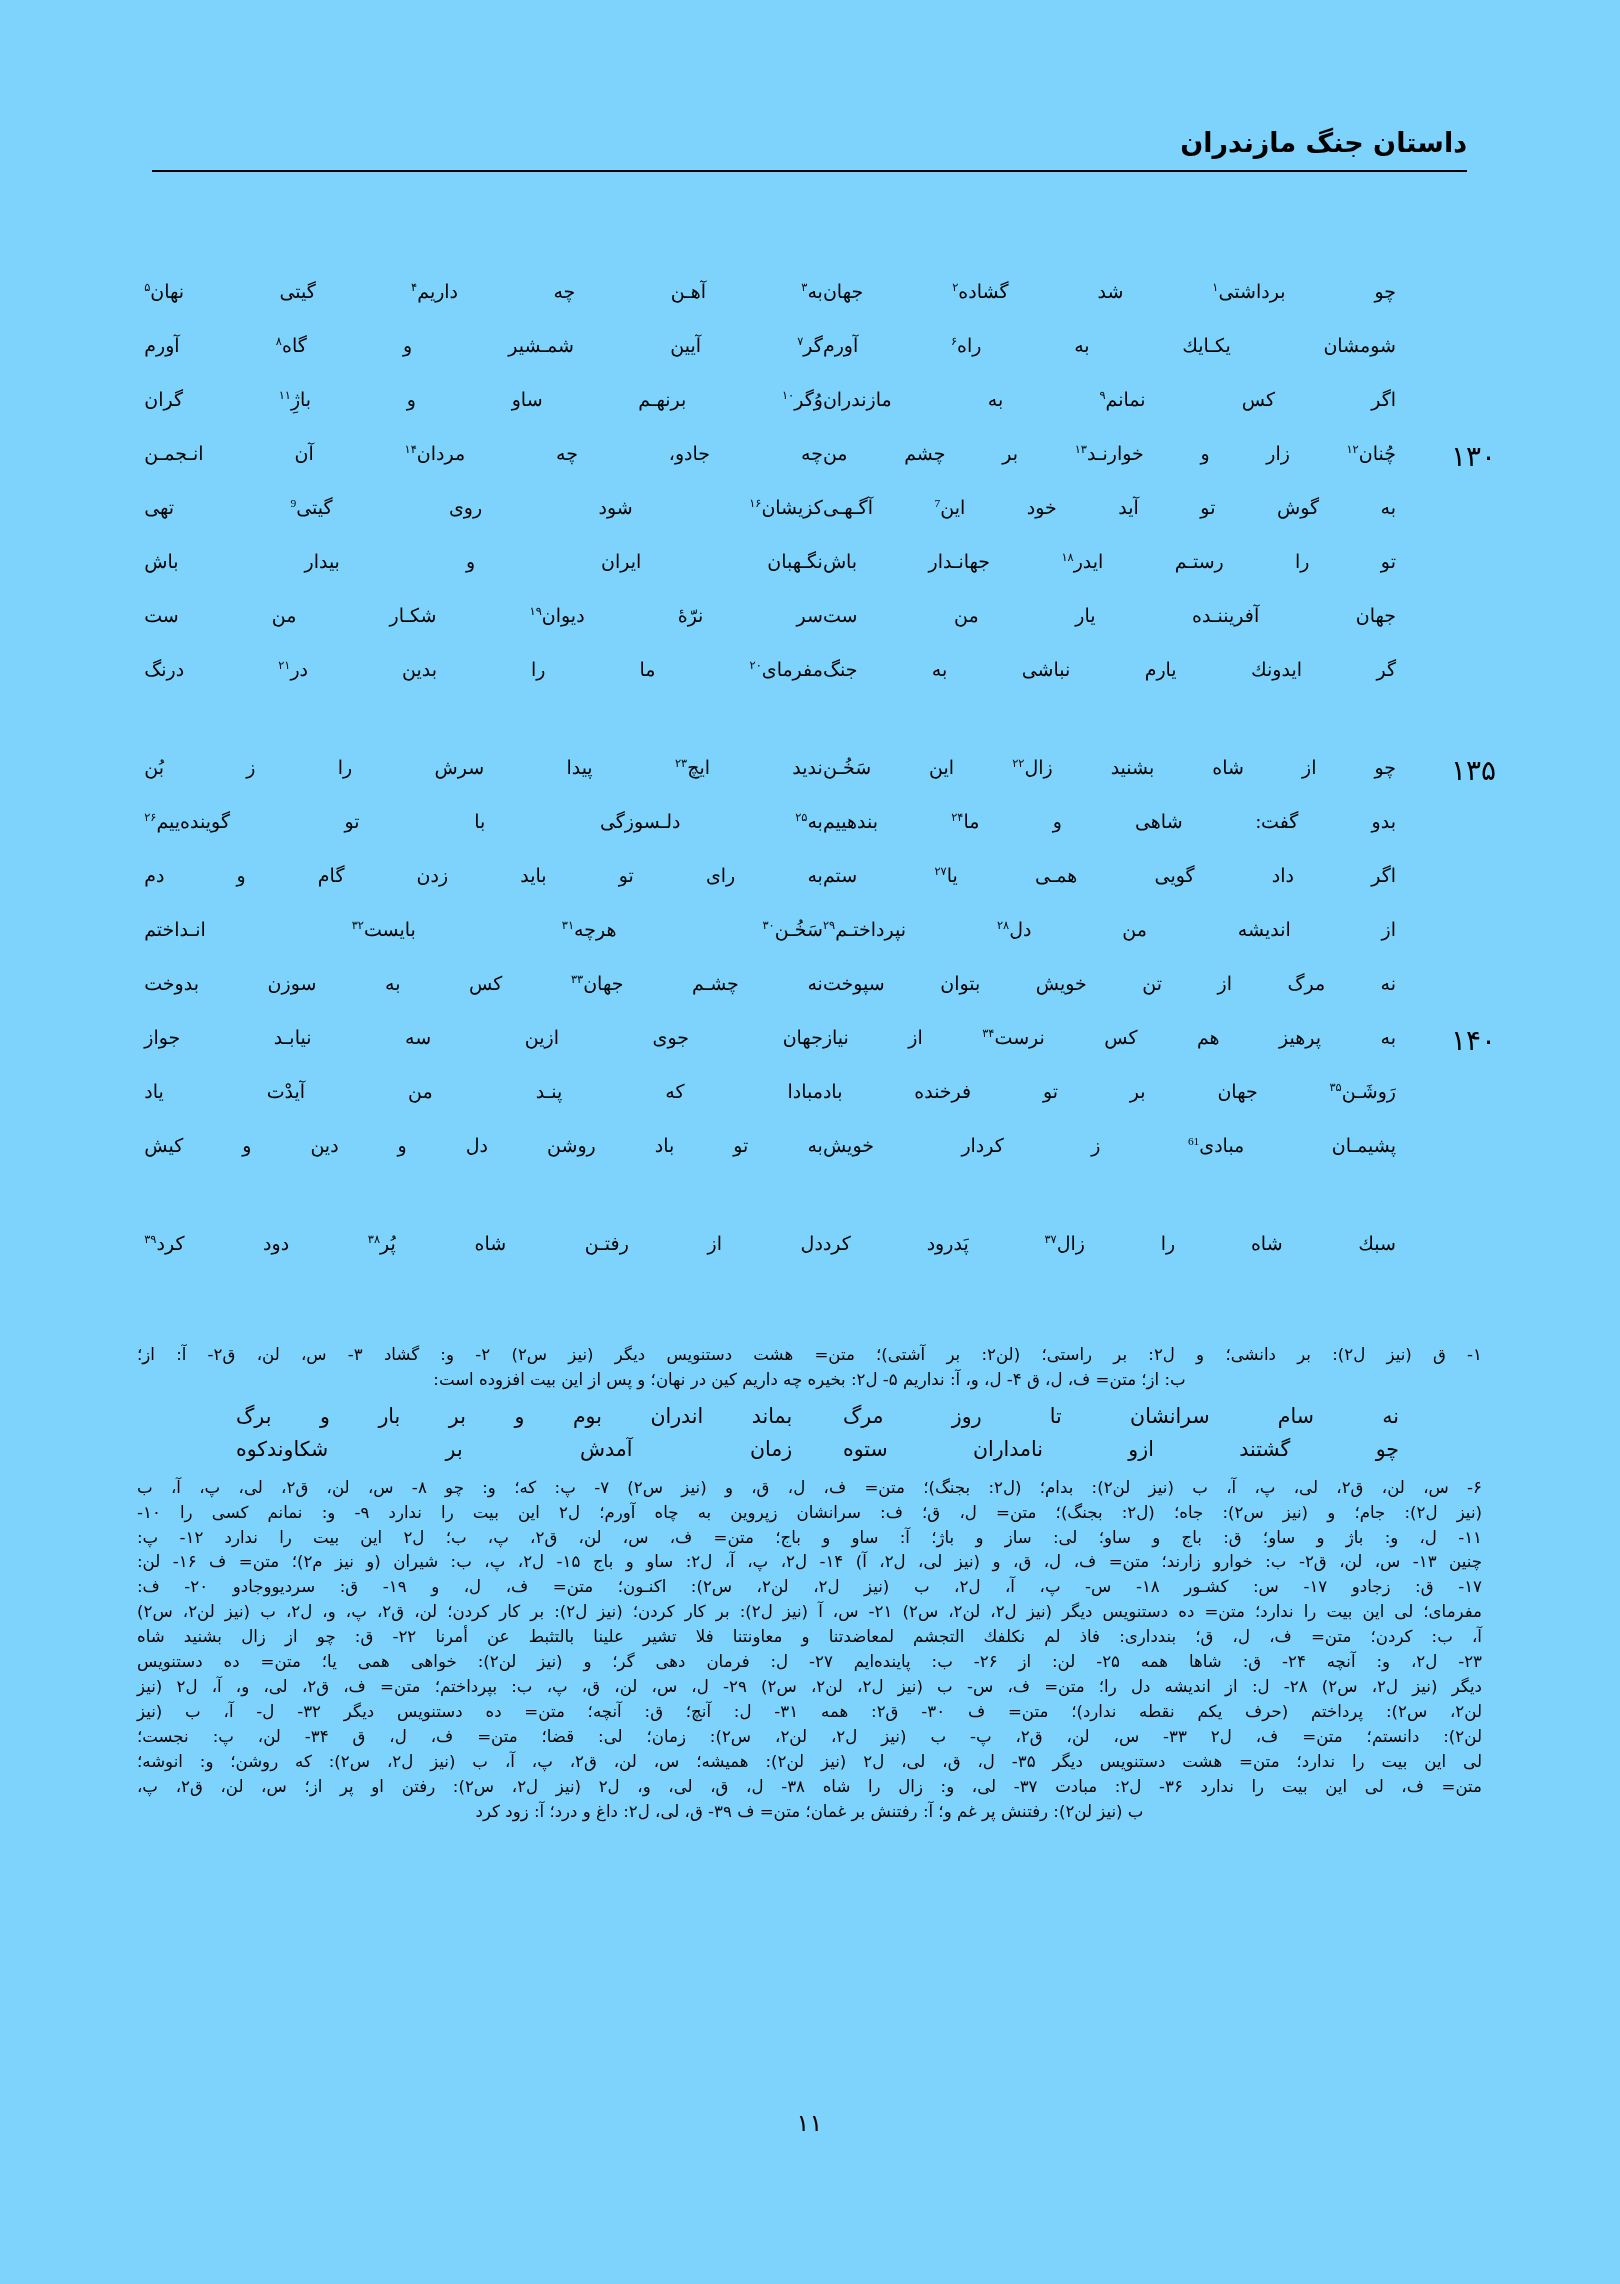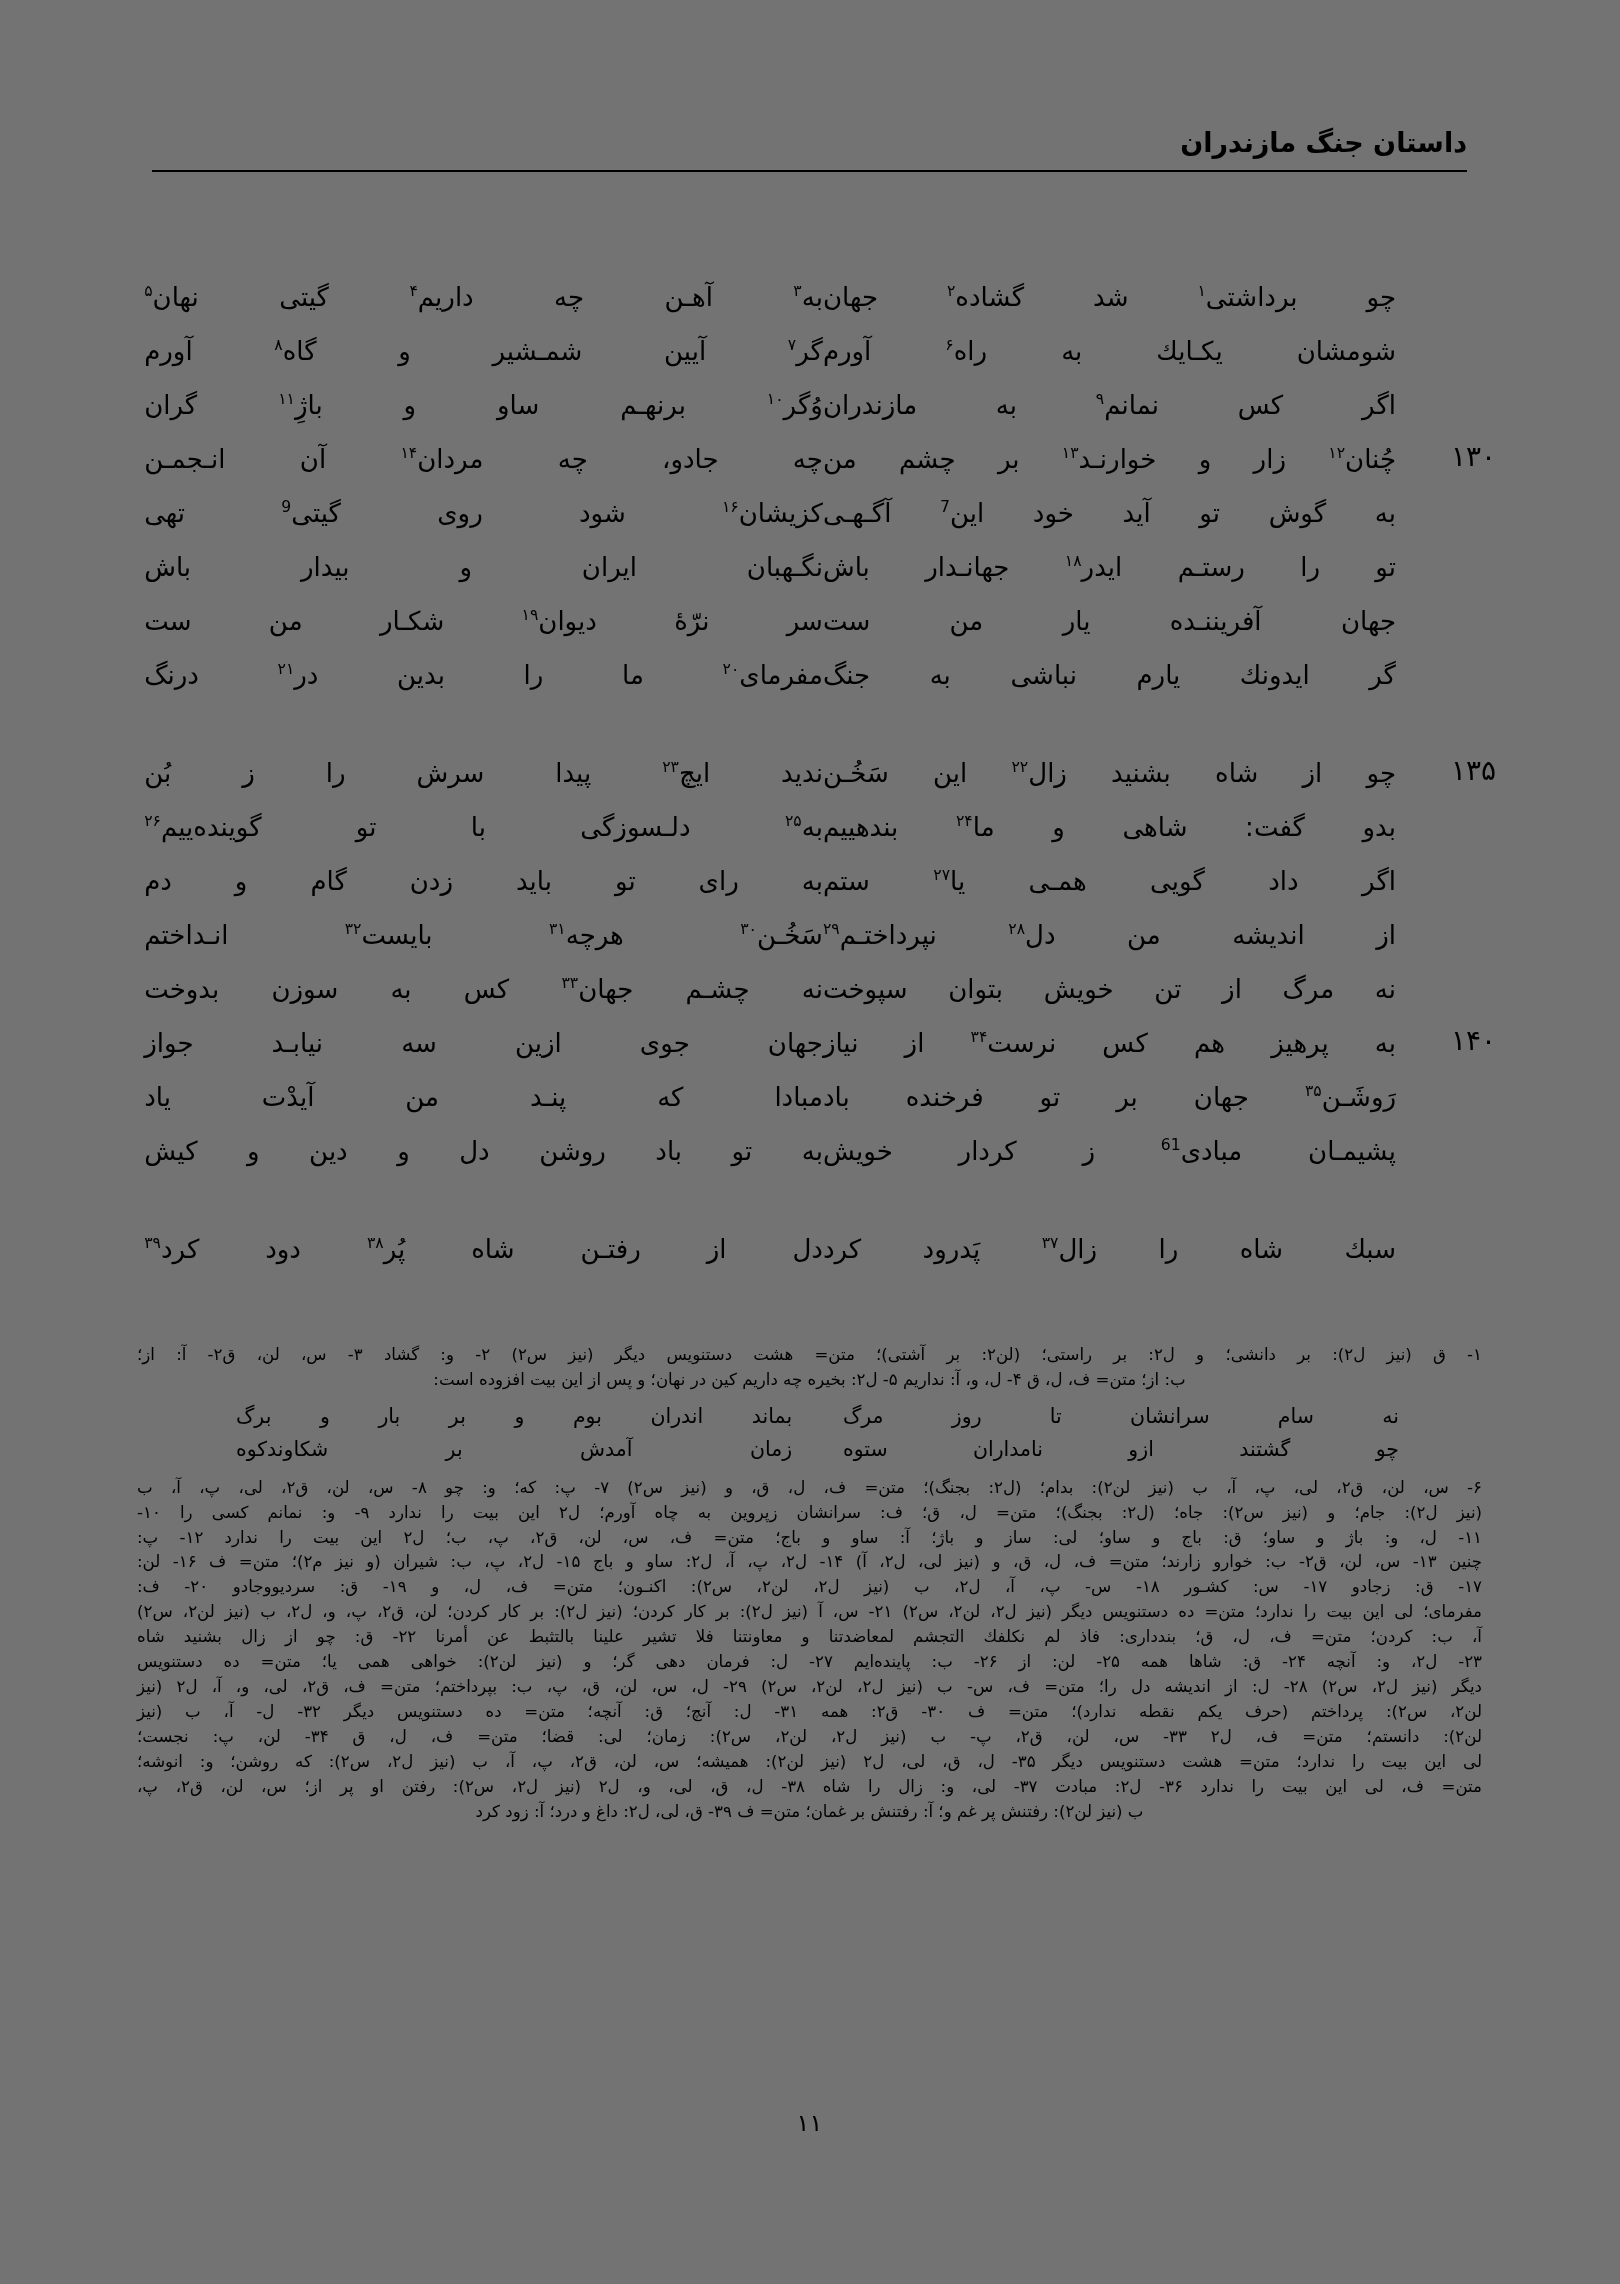--- a/index.html
+++ b/index.html
@@ -9,21 +9,21 @@
     background: #ffffff;
   }
   body {
     font-family: "DejaVu Sans", "Liberation Sans", sans-serif;
     color: #000000;
   }
   .page {
     position: relative;
     width: 1621px;
     height: 2284px;
-    background: #737373;
+    background: #7dd3fc;
     overflow: hidden;
     box-sizing: border-box;
   }
 
   
   .running-head {
     position: absolute;
     top: 126px;
     right: 153px;
     left: 153px;
@@ -73,25 +73,26 @@
     right: -17px;
     top: 4.2px;
     width: 68px;
     text-align: right;
     font-size: 28px;
     line-height: 1;
     letter-spacing: 0.7px;
     direction: rtl;
   }
   .hemistich {
-    font-size: 26px;
+    font-size: 19px;
     line-height: 1.55;
     white-space: nowrap;
     direction: rtl;
     unicode-bidi: isolate;
+    font-family: Liberation Serif, serif;
   }
   .hemistich.right {
     width: 49%;
     padding-right: 83px;
     box-sizing: border-box;
     text-align: justify;
     text-align-last: justify;
   }
   .hemistich.left {
     width: 51%;

